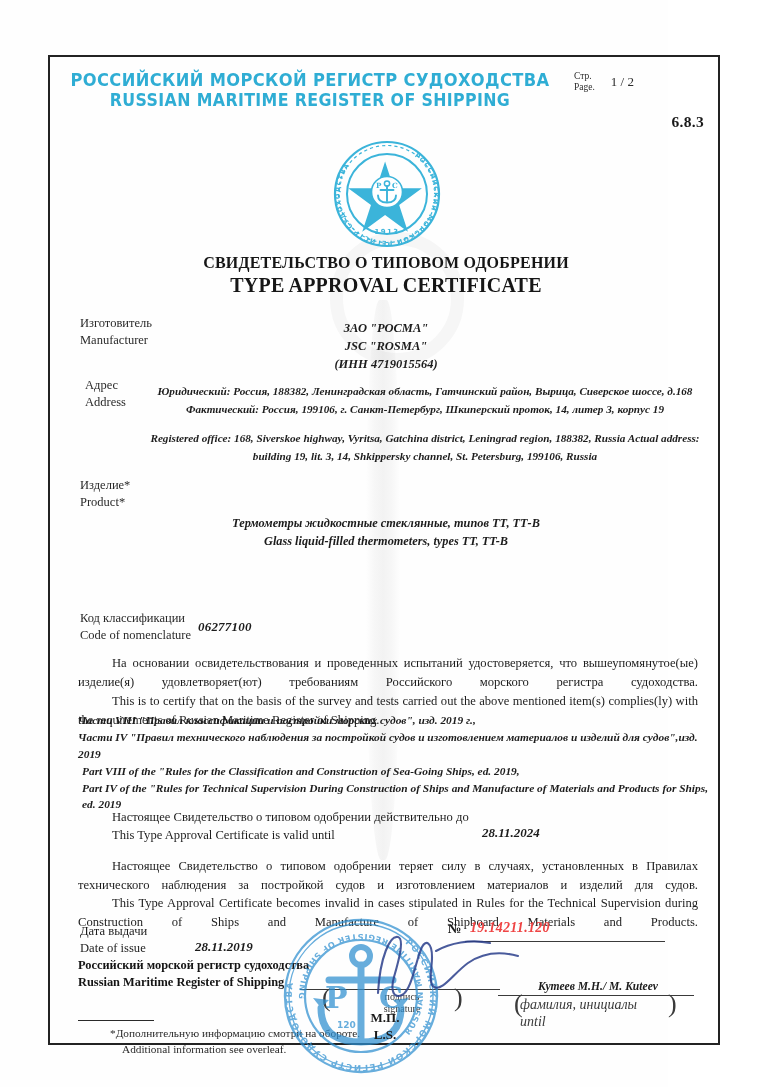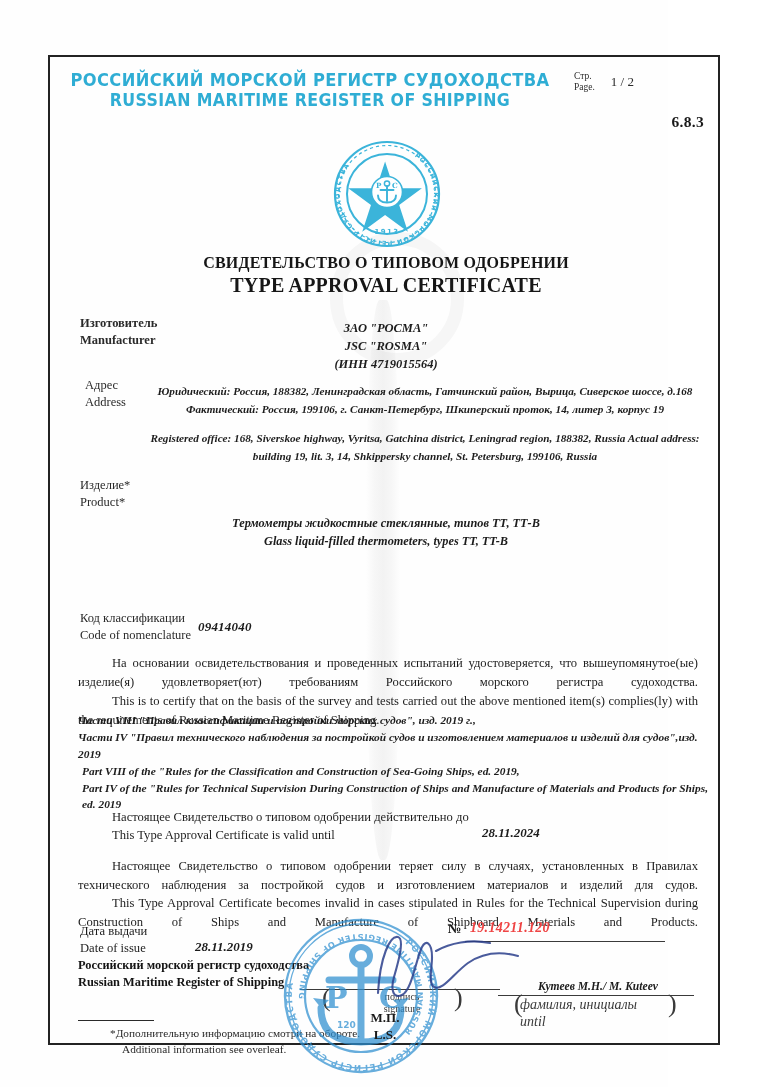--- a/index.html
+++ b/index.html
@@ -133,21 +133,21 @@
     width: 672px;
     text-align: center;
     font-style: italic;
     font-weight: 700;
     font-size: 12.5px;
     line-height: 1.45;
     color: #1c1c1c;
   }
 
   
-  #mfr-label { left: 30px; top: 258px; font-weight: bold; }
+  #mfr-label { left: 30px; top: 258px; }
   #mfr-value { top: 262px; }
   #mfr-value .mv { display: block; }
 
   
   #addr-label { left: 35px; top: 320px; }
   #addr-value {
     position: absolute;
     left: 85px; top: 325px; width: 580px;
     font-style: italic; font-weight: 700; font-size: 11.2px;
     line-height: 1.62; color: #1c1c1c; text-align: center;
@@ -419,21 +419,21 @@
       </div>
       <div class="centered-val" id="prod-value">
         <span class="mv">Термометры жидкостные стеклянные, типов ТТ, ТТ-В</span>
         <span class="mv">Glass liquid-filled thermometers, types TT, TT-B</span>
       </div>
 
       <div class="field-label" id="nom-label">
         <span class="l1">Код классификации</span>
         <span class="l2">Code of nomenclature</span>
       </div>
-      <div id="nom-value">09414040</div>
+      <div id="nom-value">06277100</div>
 
       <div class="para just-ru" id="para-cert">
         <span class="ru indent">На основании освидетельствования и проведенных испытаний удостоверяется, что вышеупомянутое(ые) изделие(я) удовлетворяет(ют) требованиям Российского морского регистра судоходства.</span>
         <span class="en indent">This is to certify that on the basis of the survey and tests carried out the above mentioned item(s) complies(ly) with the requirements of Russian Maritime Register of Shipping.</span>
       </div>
 
       <div id="rules">
         <span class="r">Части VIII "Правил классификации и постройки морских судов", изд. 2019 г.,</span>
         <span class="r">Части IV "Правил технического наблюдения за постройкой судов и изготовлением материалов и изделий для судов",изд. 2019</span>
         <span class="r en">Part VIII of the "Rules for the Classification and Construction of Sea-Going Ships, ed. 2019,</span>

